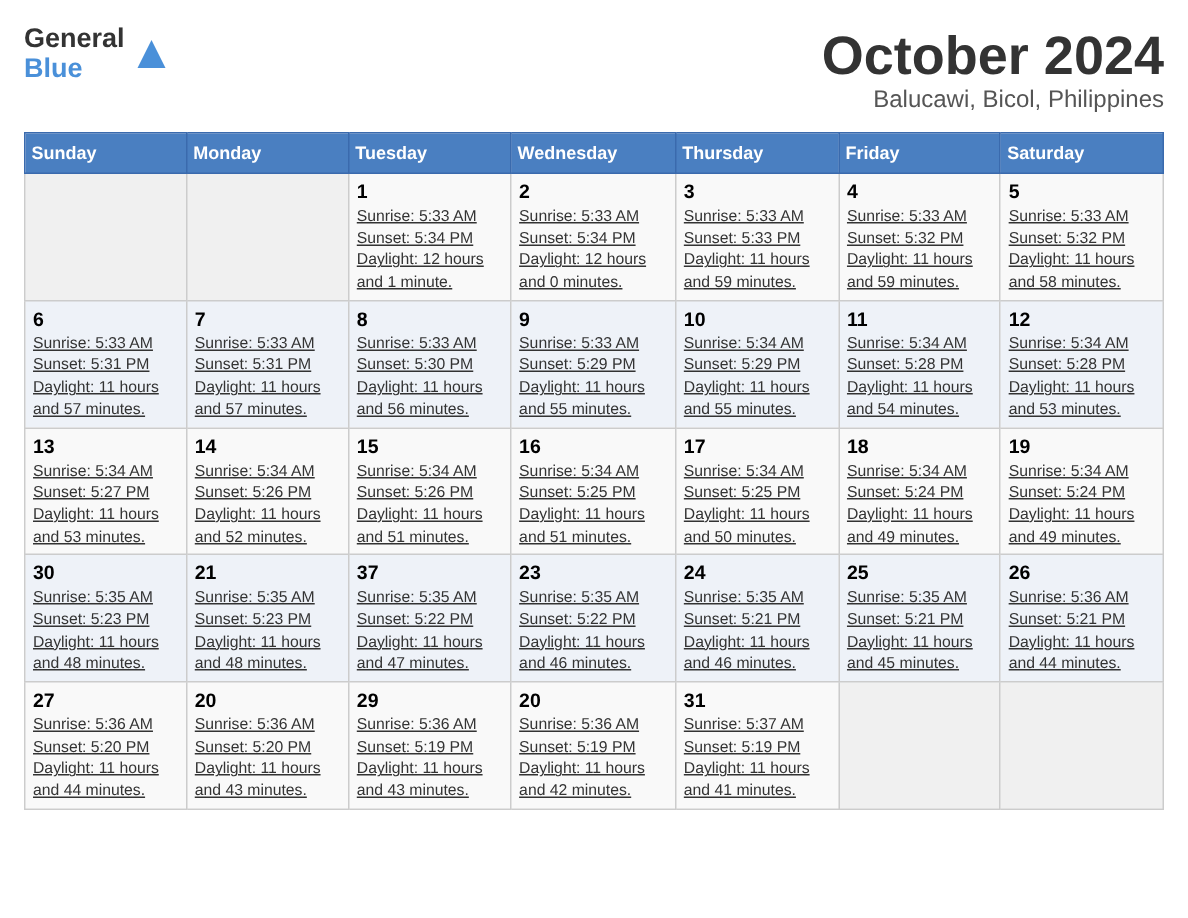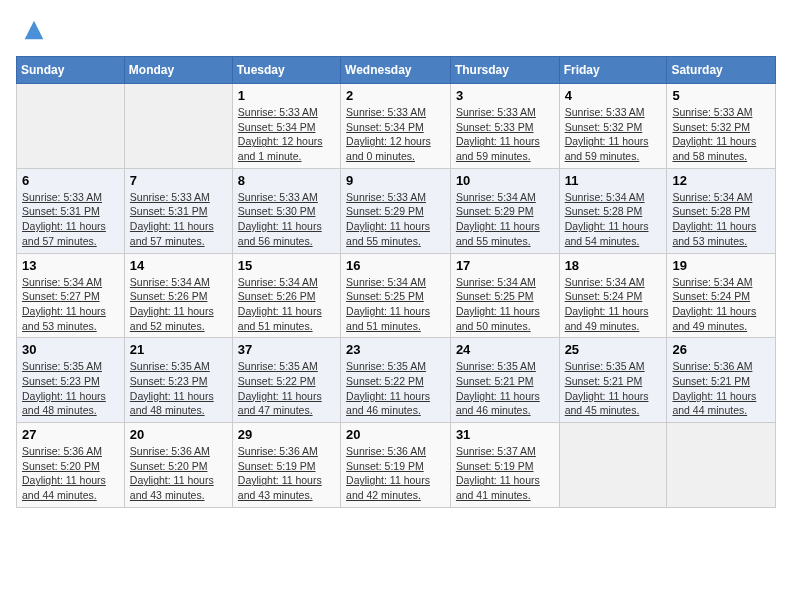--- a/index.html
+++ b/index.html
@@ -93,25 +93,31 @@
     }
     .empty-cell {
       background-color: #f0f0f0 !important;
     }
   </style>
 </head>
 <body>
 
 <div class="header">
   <div class="logo">
+    <div class="logo-text">
+      <span class="logo-general">General</span>
+      <span class="logo-blue">Blue</span>
+    </div>
     <svg class="logo-icon" viewBox="0 0 30 30">
       <polygon points="5,25 15,5 25,25" fill="#4a90d9"></polygon>
     </svg>
   </div>
   <div class="title-block">
+    <div class="main-title">October 2024</div>
+    <div class="subtitle">Balucawi, Bicol, Philippines</div>
   </div>
 </div>
 
 <table>
   <thead>
     <tr>
     <th>Sunday</th>
         <th>Monday</th>
         <th>Tuesday</th>
         <th>Wednesday</th>

